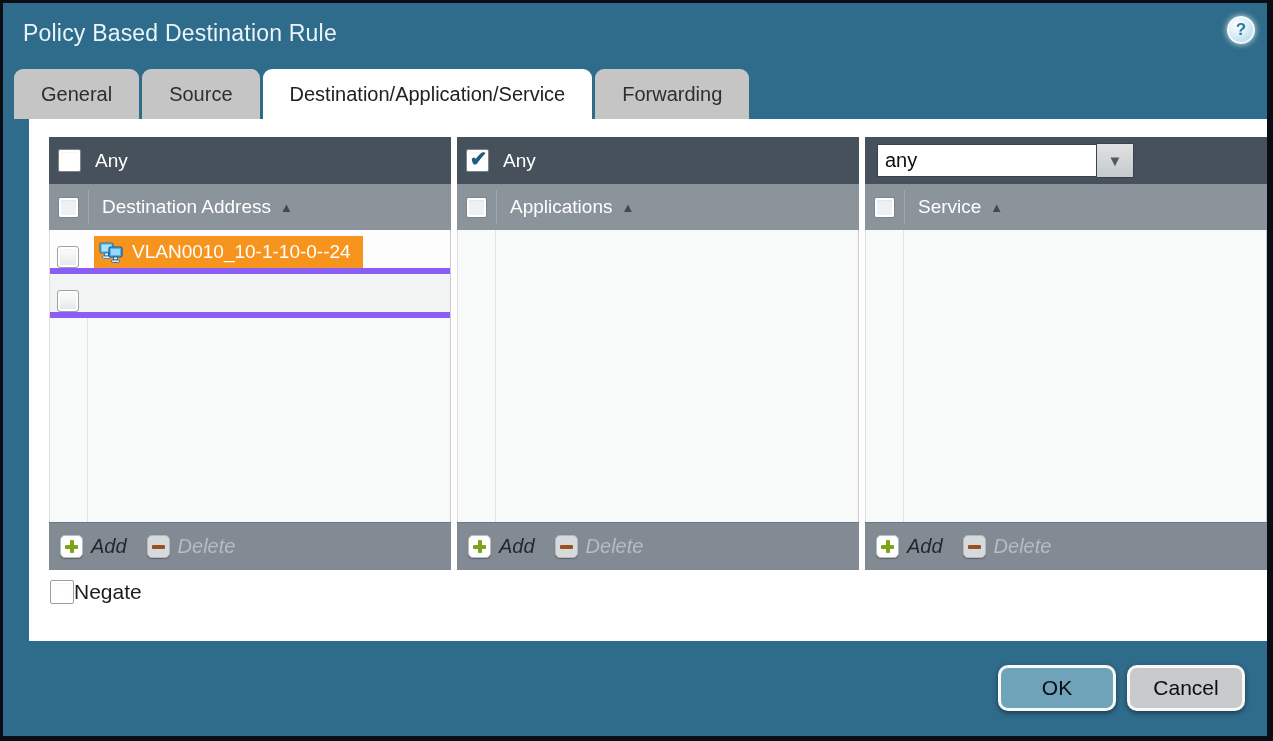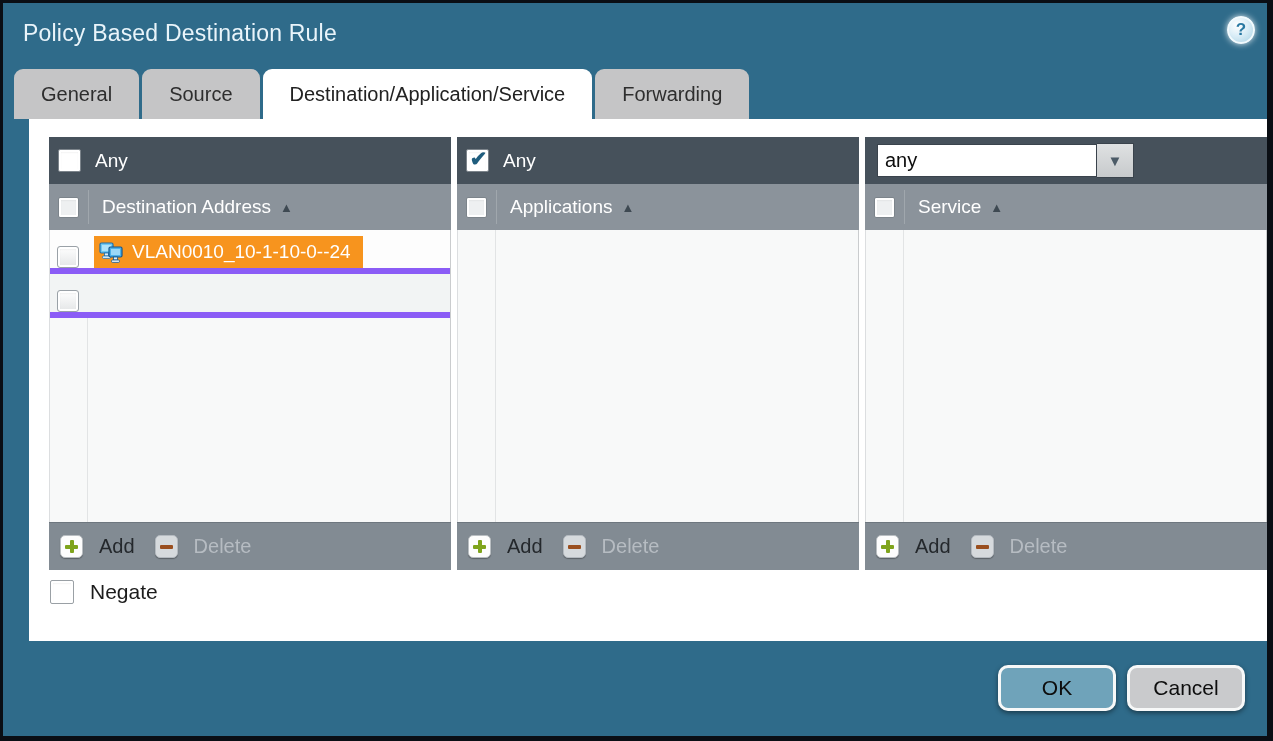--- a/index.html
+++ b/index.html
@@ -122,21 +122,21 @@
     display:flex; align-items:center; gap:8px;
     padding:0 12px 0 5px; cursor:pointer; white-space:nowrap;
   }
 
   
   .colfooter {
     height:48px; flex:0 0 48px; background:#828b93;
     border-top:1px solid #6e777f;
     display:flex; align-items:center; padding-left:11px;
   }
-  .mini-btn { display:flex; gap:16px; cursor:pointer; }
+  .mini-btn { display:flex; gap:8px; cursor:pointer;font-style:italic; }
   .icon-box {
     width:23px; height:23px; border-radius:5px; position:relative; flex:0 0 auto;
     box-shadow:0 1px 1px rgba(0,0,0,0.3);
   }
   .icon-box.add { background:#fdfdfd; border:1px solid #b9bec2; }
   .icon-box.add::before, .icon-box.add::after {
     content:""; position:absolute; background:#7fa41c; border-radius:1px;
   }
   .icon-box.add::before { left:4px; right:4px; top:9px; height:4px; }
   .icon-box.add::after  { top:4px; bottom:4px; left:9px; width:4px; }
@@ -144,21 +144,21 @@
   .icon-box.del::before {
     content:""; position:absolute; background:#9a4f1f; border-radius:1px;
     left:4px; right:4px; top:9px; height:4px;
   }
   .add-text { color:#24282c; font-size:20px; margin-right:20px; }
   .del-text { color:#b6bcc2; font-size:20px; }
 
   
   .negate-row {
     position:absolute; left:21px; top:461px;
-    display:flex; align-items:flex-end; gap:16px;
+    display:flex; align-items:flex-end; 
   }
   .negate-row .cb { width:24px; height:24px; border-color:#9aa0a5; }
   .negate-row .negate-label { color:#1c1c1c; font-size:21px; }
 
   
   .actions {
     position:absolute; right:22px; top:662px;
     display:flex; gap:11px; z-index:3;
   }
   .btn {

